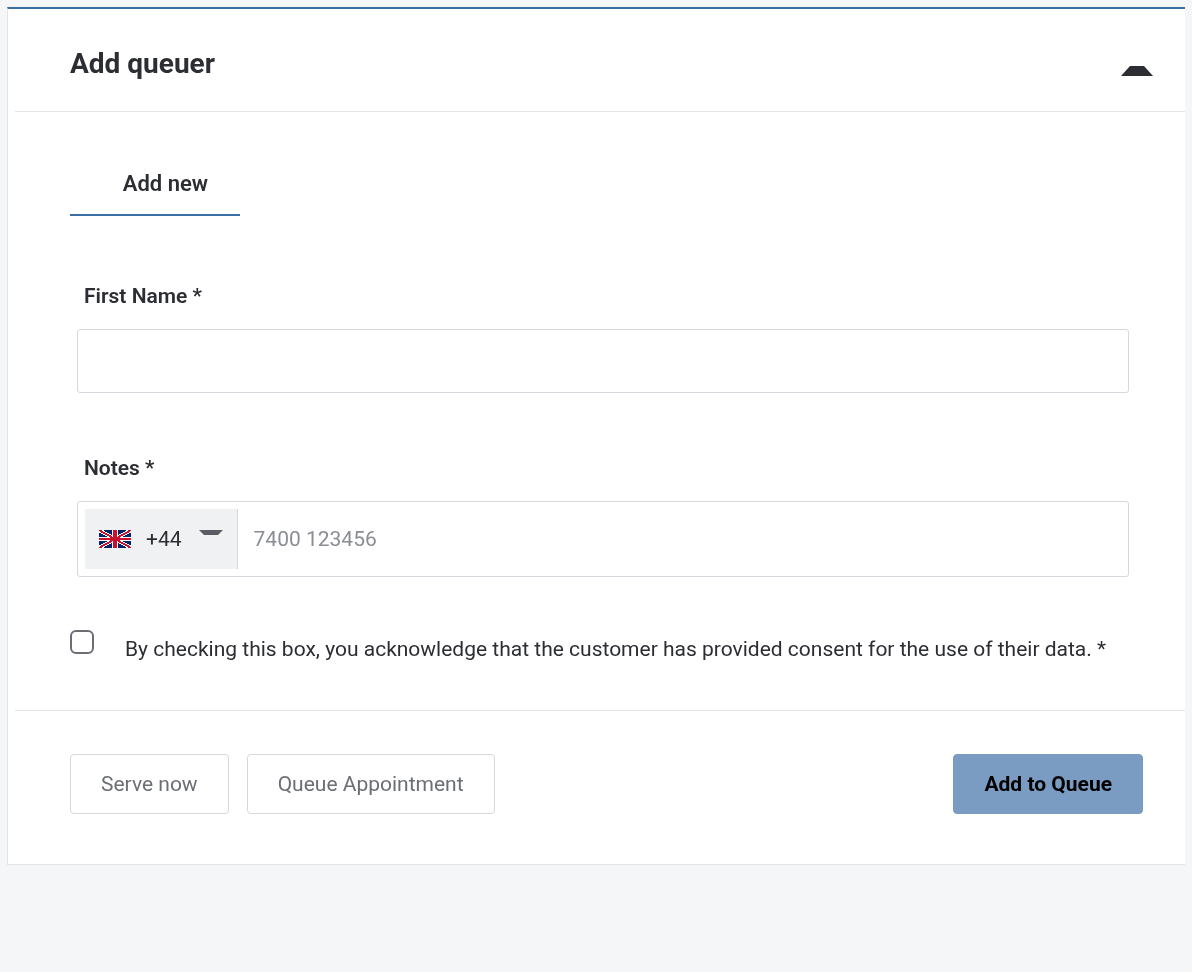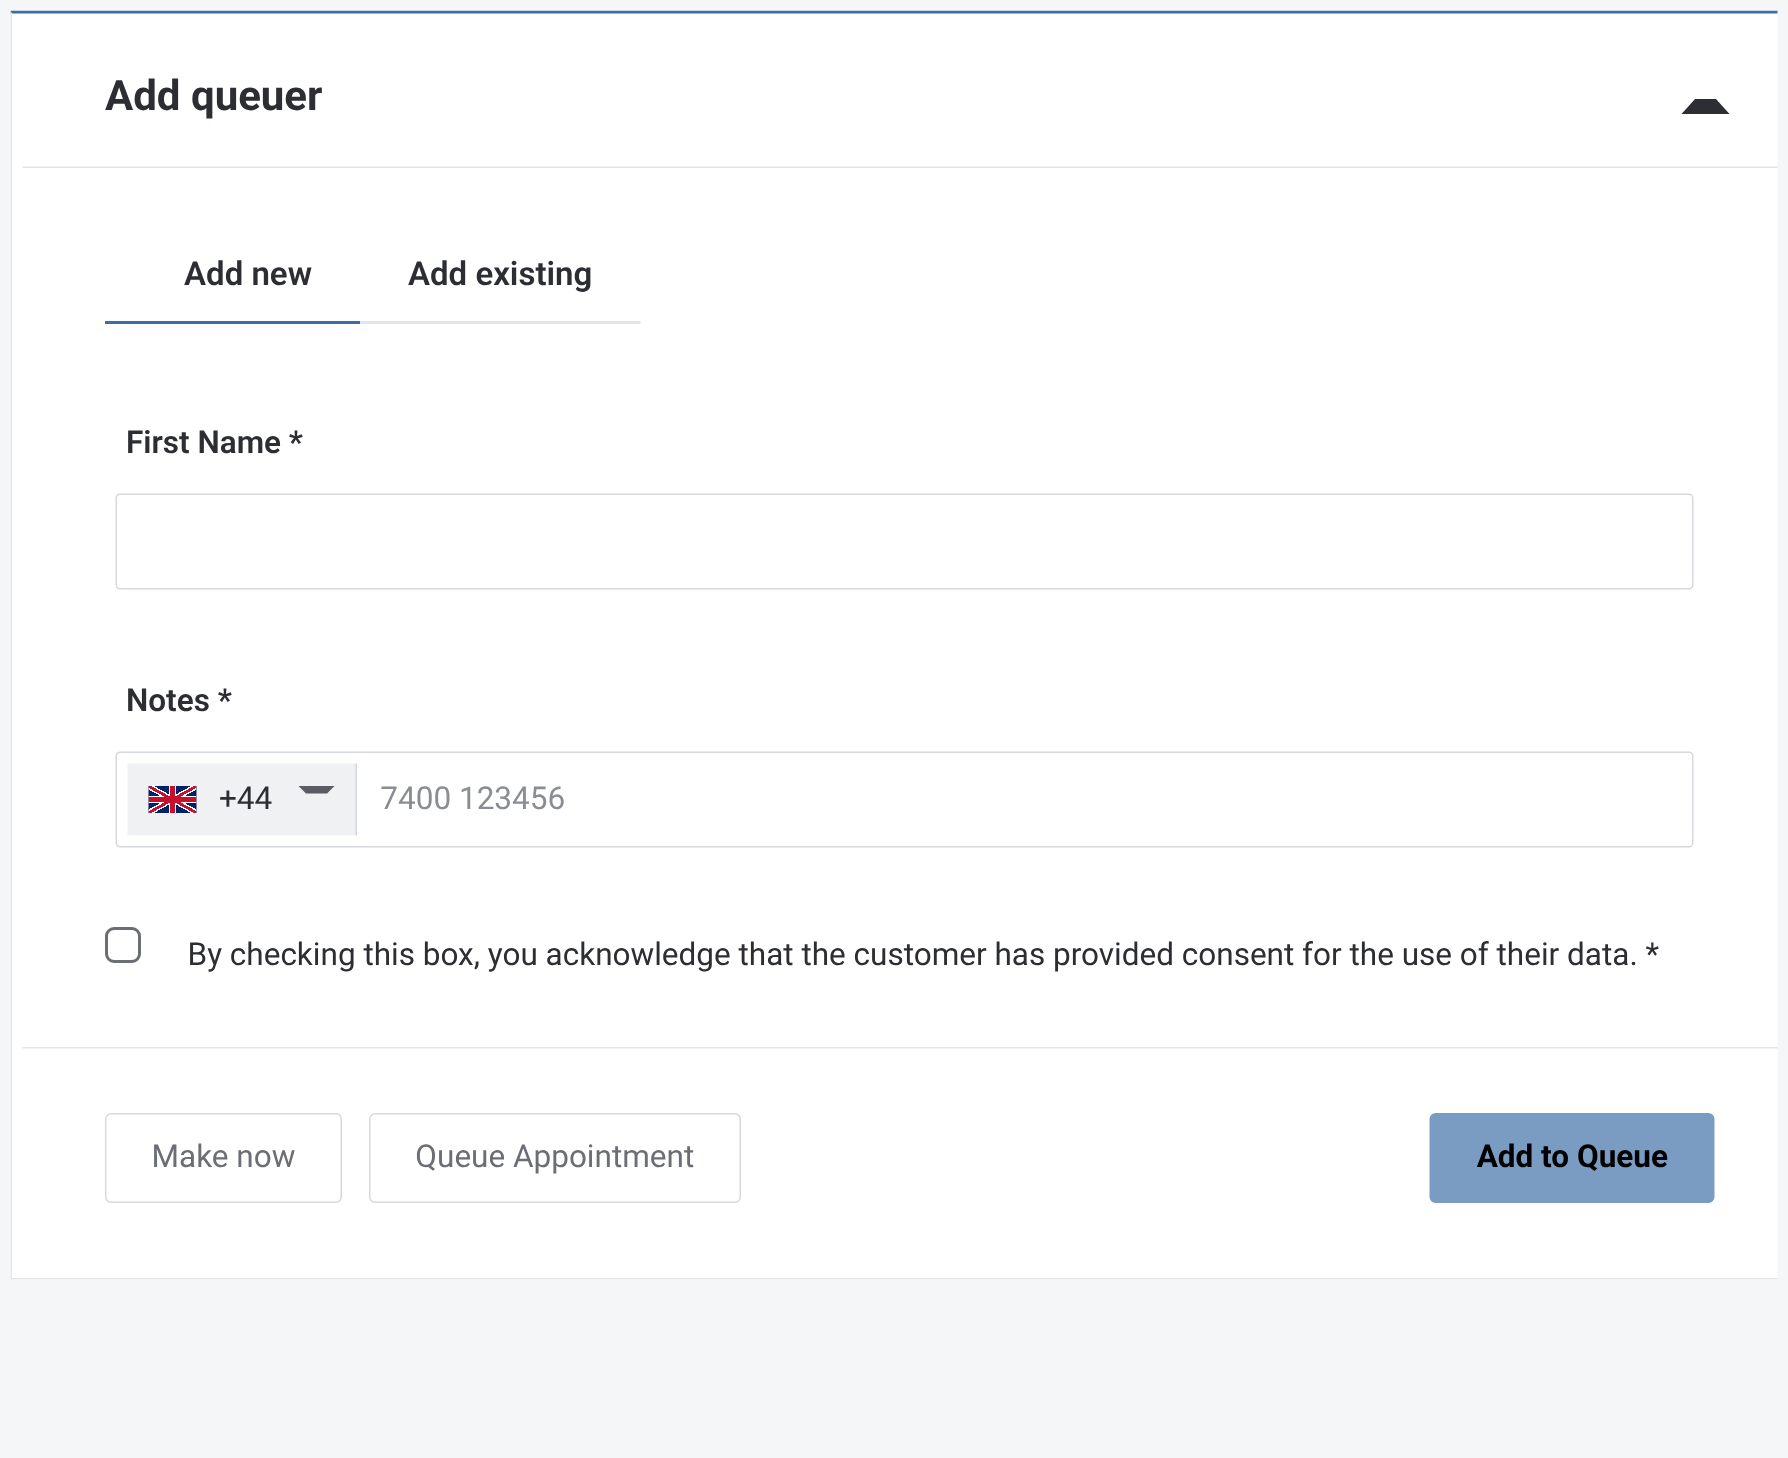--- a/index.html
+++ b/index.html
@@ -81,21 +81,21 @@
       border: 1px solid #d6d8dd;
       border-radius: 3px;
       padding: 0 16px;
       font-size: 20px;
       font-family: inherit;
       color: #2c2e33;
       background: #fff;
     }
     .phone-wrap {
       display: flex;
-      height: 64px;
+      height: 76px;
       border: 1px solid #d6d8dd;
       border-radius: 3px;
       overflow: hidden;
     }
     .phone-prefix {
       display: flex;
       align-items: center;
       gap: 8px;
       background: #f0f1f3;
       padding: 0 14px;
@@ -226,21 +226,20 @@
 
 <div class="panel">
   <div class="panel-header">
     <div class="panel-title">Add queuer</div>
     <div class="collapse-icon"></div>
   </div>
 
   <div class="panel-body">
     <div class="tabs">
       <div class="tab active">Add new</div>
-      <div class="tab">Add existing</div>
     </div>
 
     <div class="form-row">
       <div class="form-col">
         <label class="form-label">First Name *</label>
         <input type="text" class="form-input" value="" style="">
       </div>
     </div>
 
     <div class="form-row">
@@ -259,18 +258,18 @@
 
 
     <div class="consent-row">
       <input type="checkbox" class="consent-checkbox" style="">
       <div class="consent-text">By checking this box, you acknowledge that the customer has provided consent for the use of their data. *</div>
     </div>
   </div>
 
   <div class="panel-footer">
     <div class="footer-left">
-      <button class="btn btn-outline">Make now</button>
+      <button class="btn btn-outline">Serve now</button>
       <button class="btn btn-outline">Queue Appointment</button>
     </div>
     <button class="btn btn-primary">Add to Queue</button>
   </div>
 </div>
 
 </body></html>

